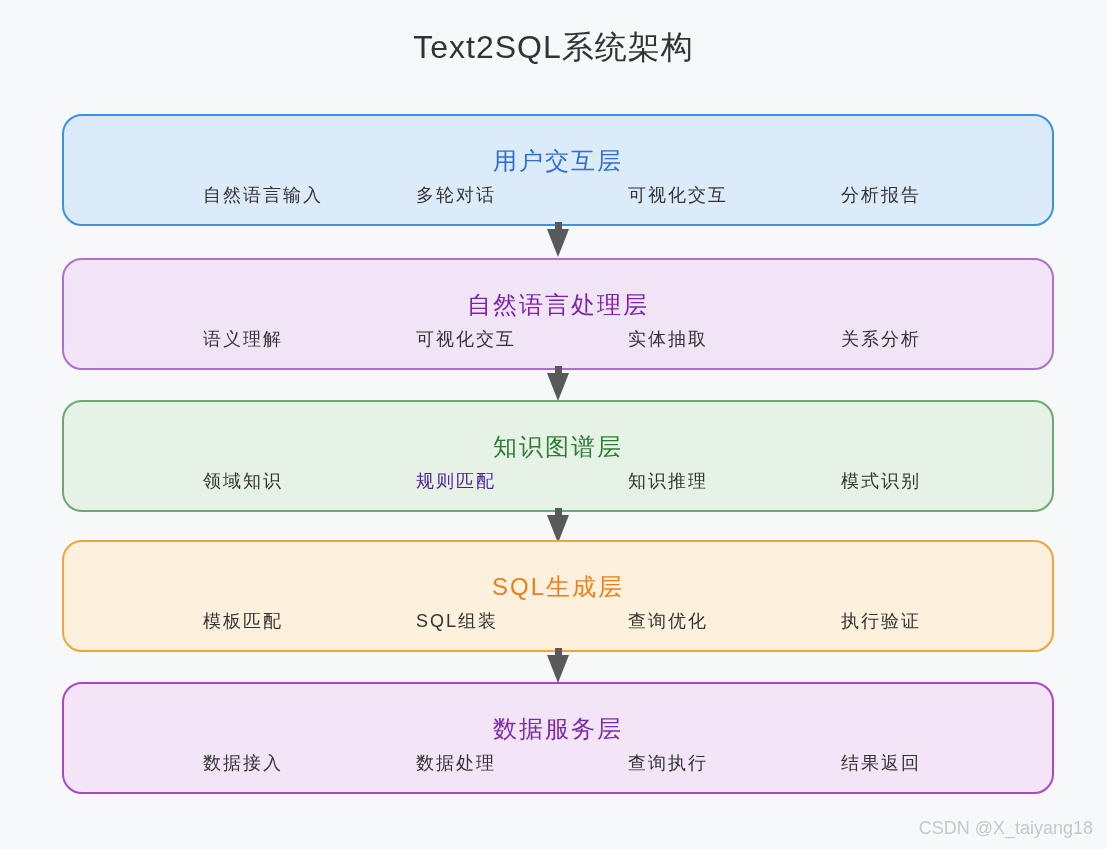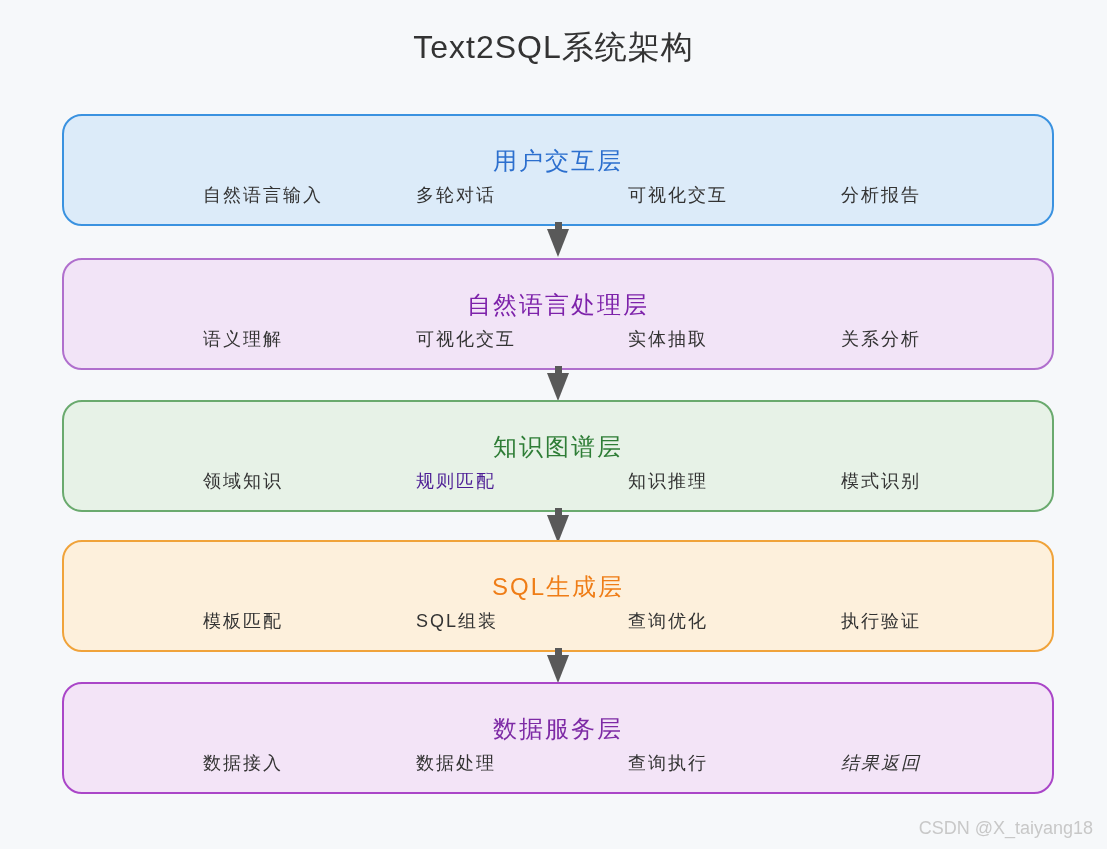--- a/index.html
+++ b/index.html
@@ -106,18 +106,18 @@
   <div class="arrow arrow-3">
     <div class="stem" style="background: rgb(89, 89, 89);"></div>
     <div class="head" style="border-top-color: rgb(89, 89, 89);"></div>
   </div>
 
   <section class="layer layer-4" style="background: rgb(243, 228, 247); border-color: rgb(170, 70, 200); padding-left: 23px;">
     <h2 class="layer-title" style="color: rgb(125, 42, 165);">数据服务层</h2>
     <span class="item item-0" style="color: rgb(51, 51, 51);">数据接入</span>
     <span class="item item-1" style="color: rgb(51, 51, 51);">数据处理</span>
     <span class="item item-2" style="color: rgb(51, 51, 51); text-align: center;">查询执行</span>
-    <span class="item item-3" style="color: rgb(51, 51, 51); font-style: italic;">结果返回</span>
+    <span class="item item-3" style="color: rgb(51, 51, 51);">结果返回</span>
   </section>
 
   <div class="watermark" style="color: rgb(200, 200, 200);">CSDN @X_taiyang18</div>
 
 </div>
 
 </body></html>

